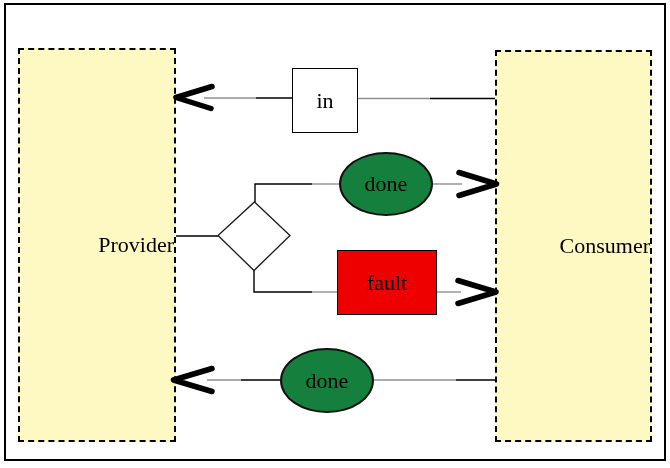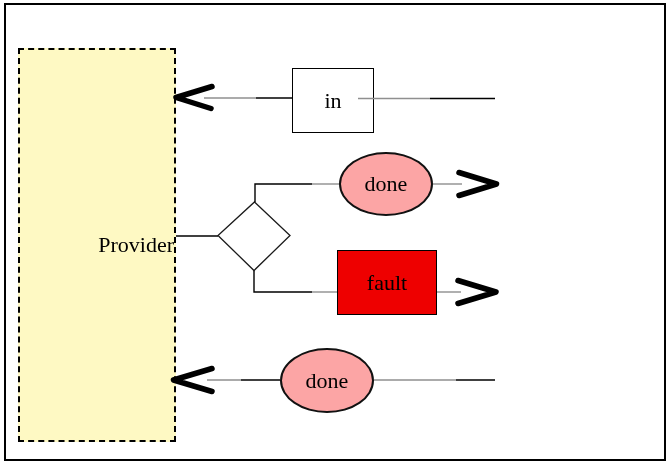--- a/index.html
+++ b/index.html
@@ -35,26 +35,26 @@
     line-height: 1;
   }
   .participant {
     background: #fef9c3;
     border: 2px dashed #000000;
     justify-content: flex-end;
   }
   .provider  { left: 18px;  top: 48px; width: 158px; height: 394px; }
   .consumer  { left: 495px; top: 50px; width: 157px; height: 392px; }
   .msg-square {
-    left: 292px; top: 68px; width: 82px; height: 65px;
+    left: 292px; top: 68px; width: 66px; height: 65px;
     background: #ffffff;
     border: 1.5px solid #000000;
   }
   .ellipse {
-    background: #fca5a5;
+    background: #15803d;
     border: 2px solid #111111;
     border-radius: 50%;
   }
   .done-top    { left: 339px; top: 152px; width: 94px; height: 64px; }
   .done-bottom { left: 280px; top: 348px; width: 94px; height: 65px; }
   .fault-rect {
     left: 337px; top: 250px; width: 100px; height: 65px;
     background: #ee0000;
     border: 1.5px solid #000000;
   }
@@ -72,20 +72,23 @@
 <body>
 
 <div class="stage">
 
   <div class="frame"></div>
 
   <div class="node participant provider">
     <span class="lbl">Provider</span>
   </div>
 
+  <div class="node participant consumer">
+    <span class="lbl">Consumer</span>
+  </div>
 
   <div class="node msg-square">
     <span class="lbl">in</span>
   </div>
 
   <div class="node ellipse done-top">
     <span class="lbl">done</span>
   </div>
 
   <div class="node fault-rect">

